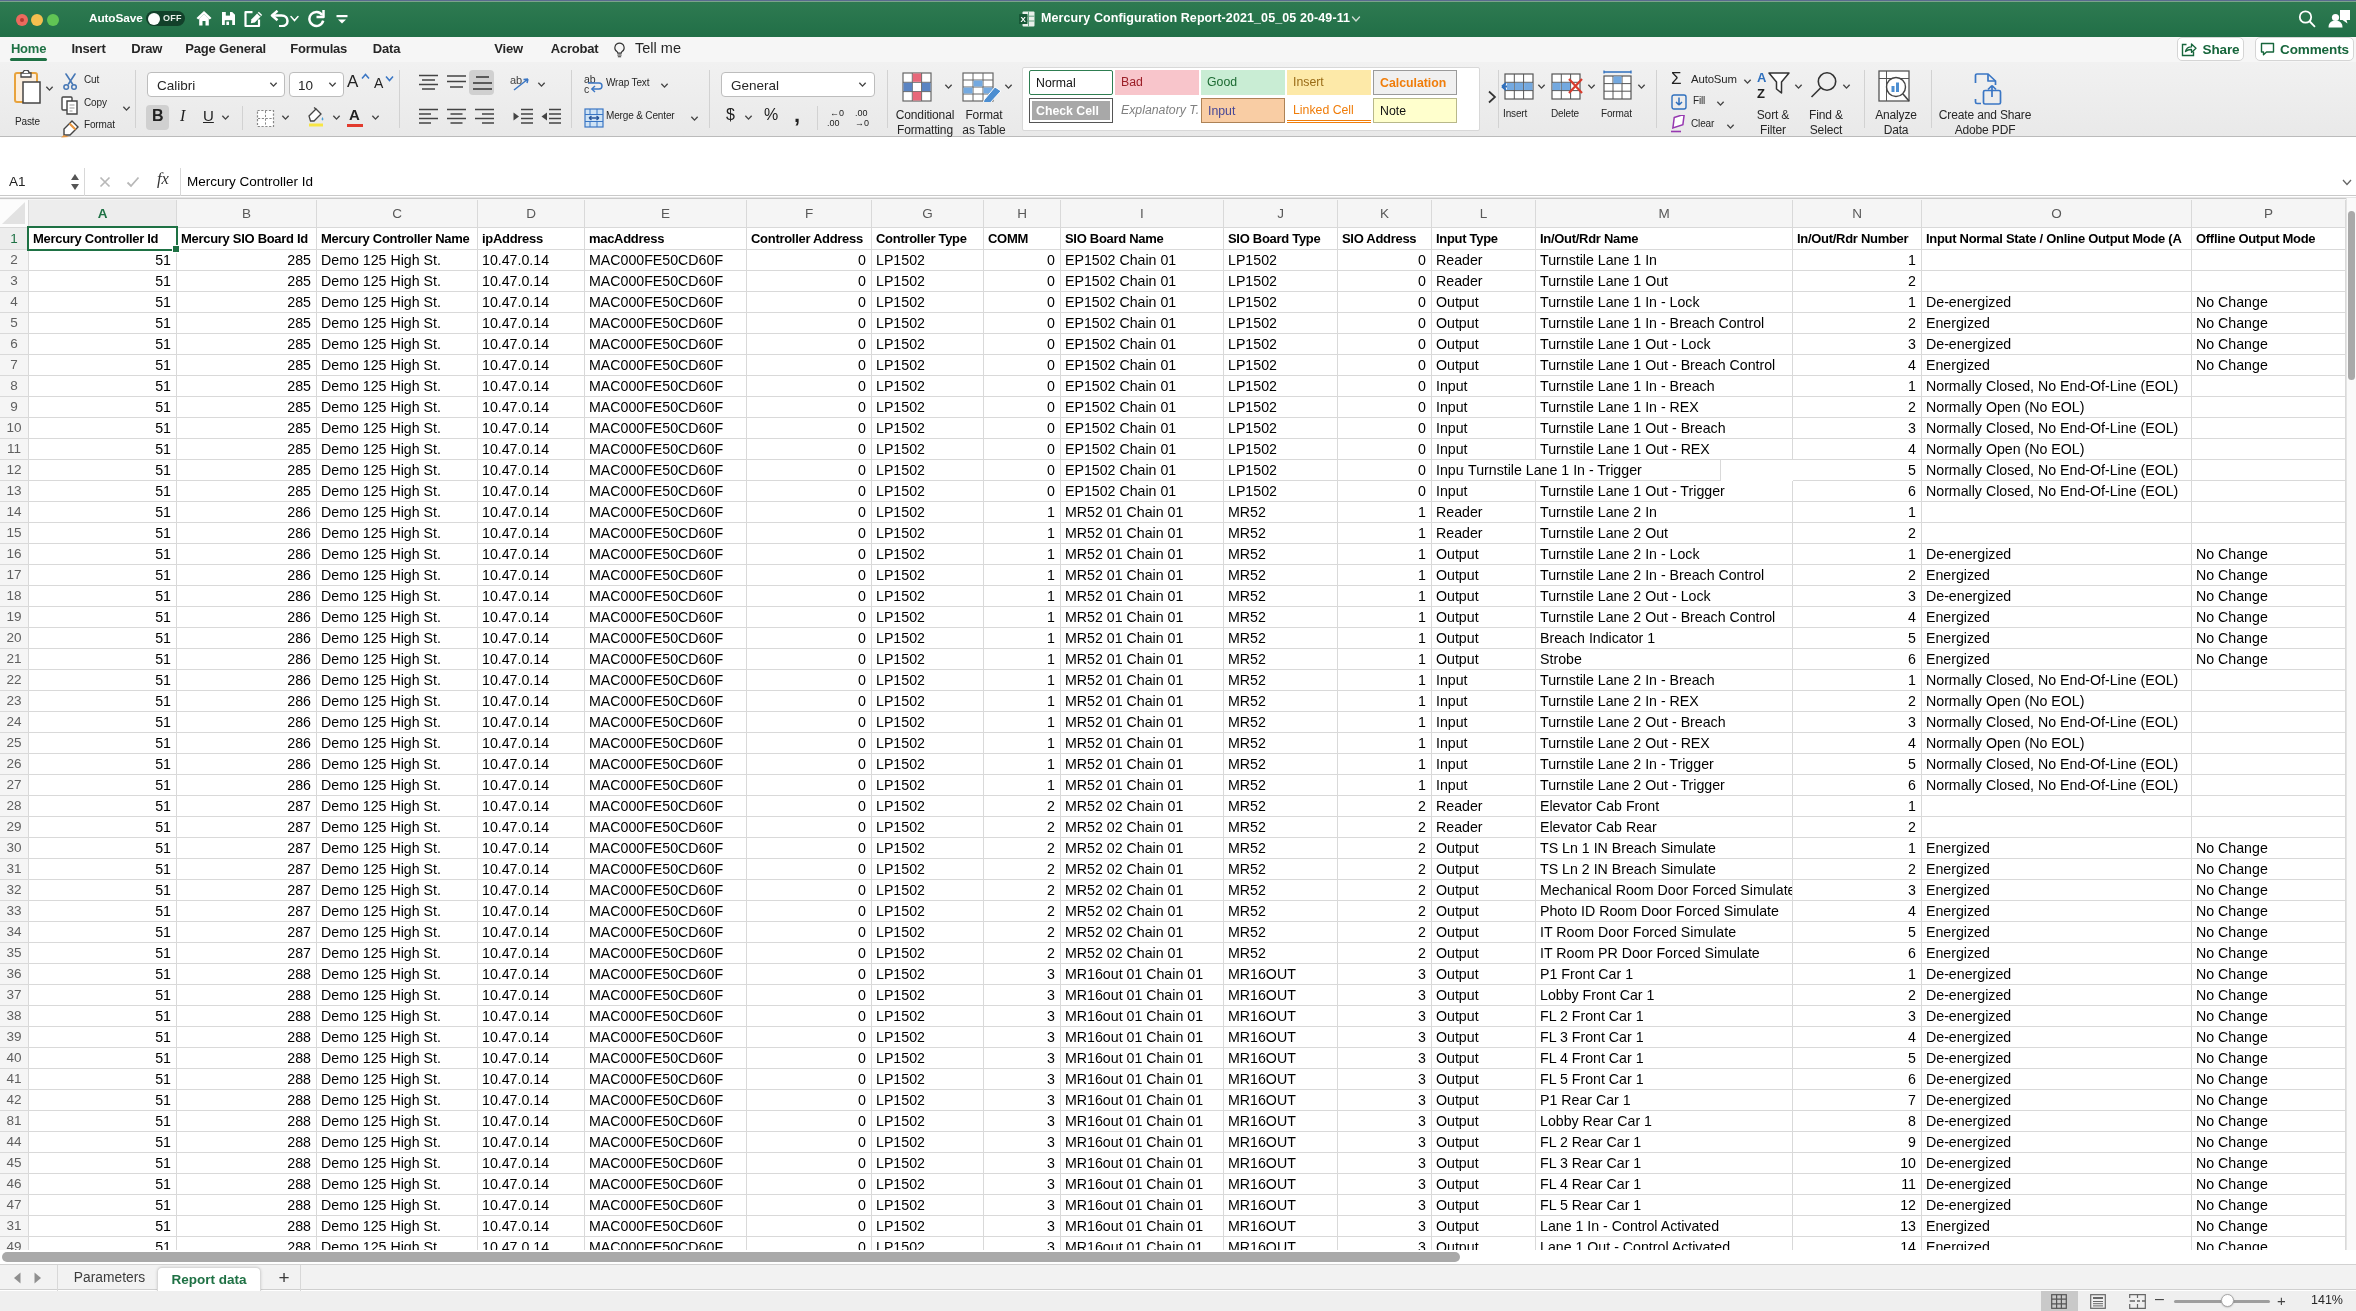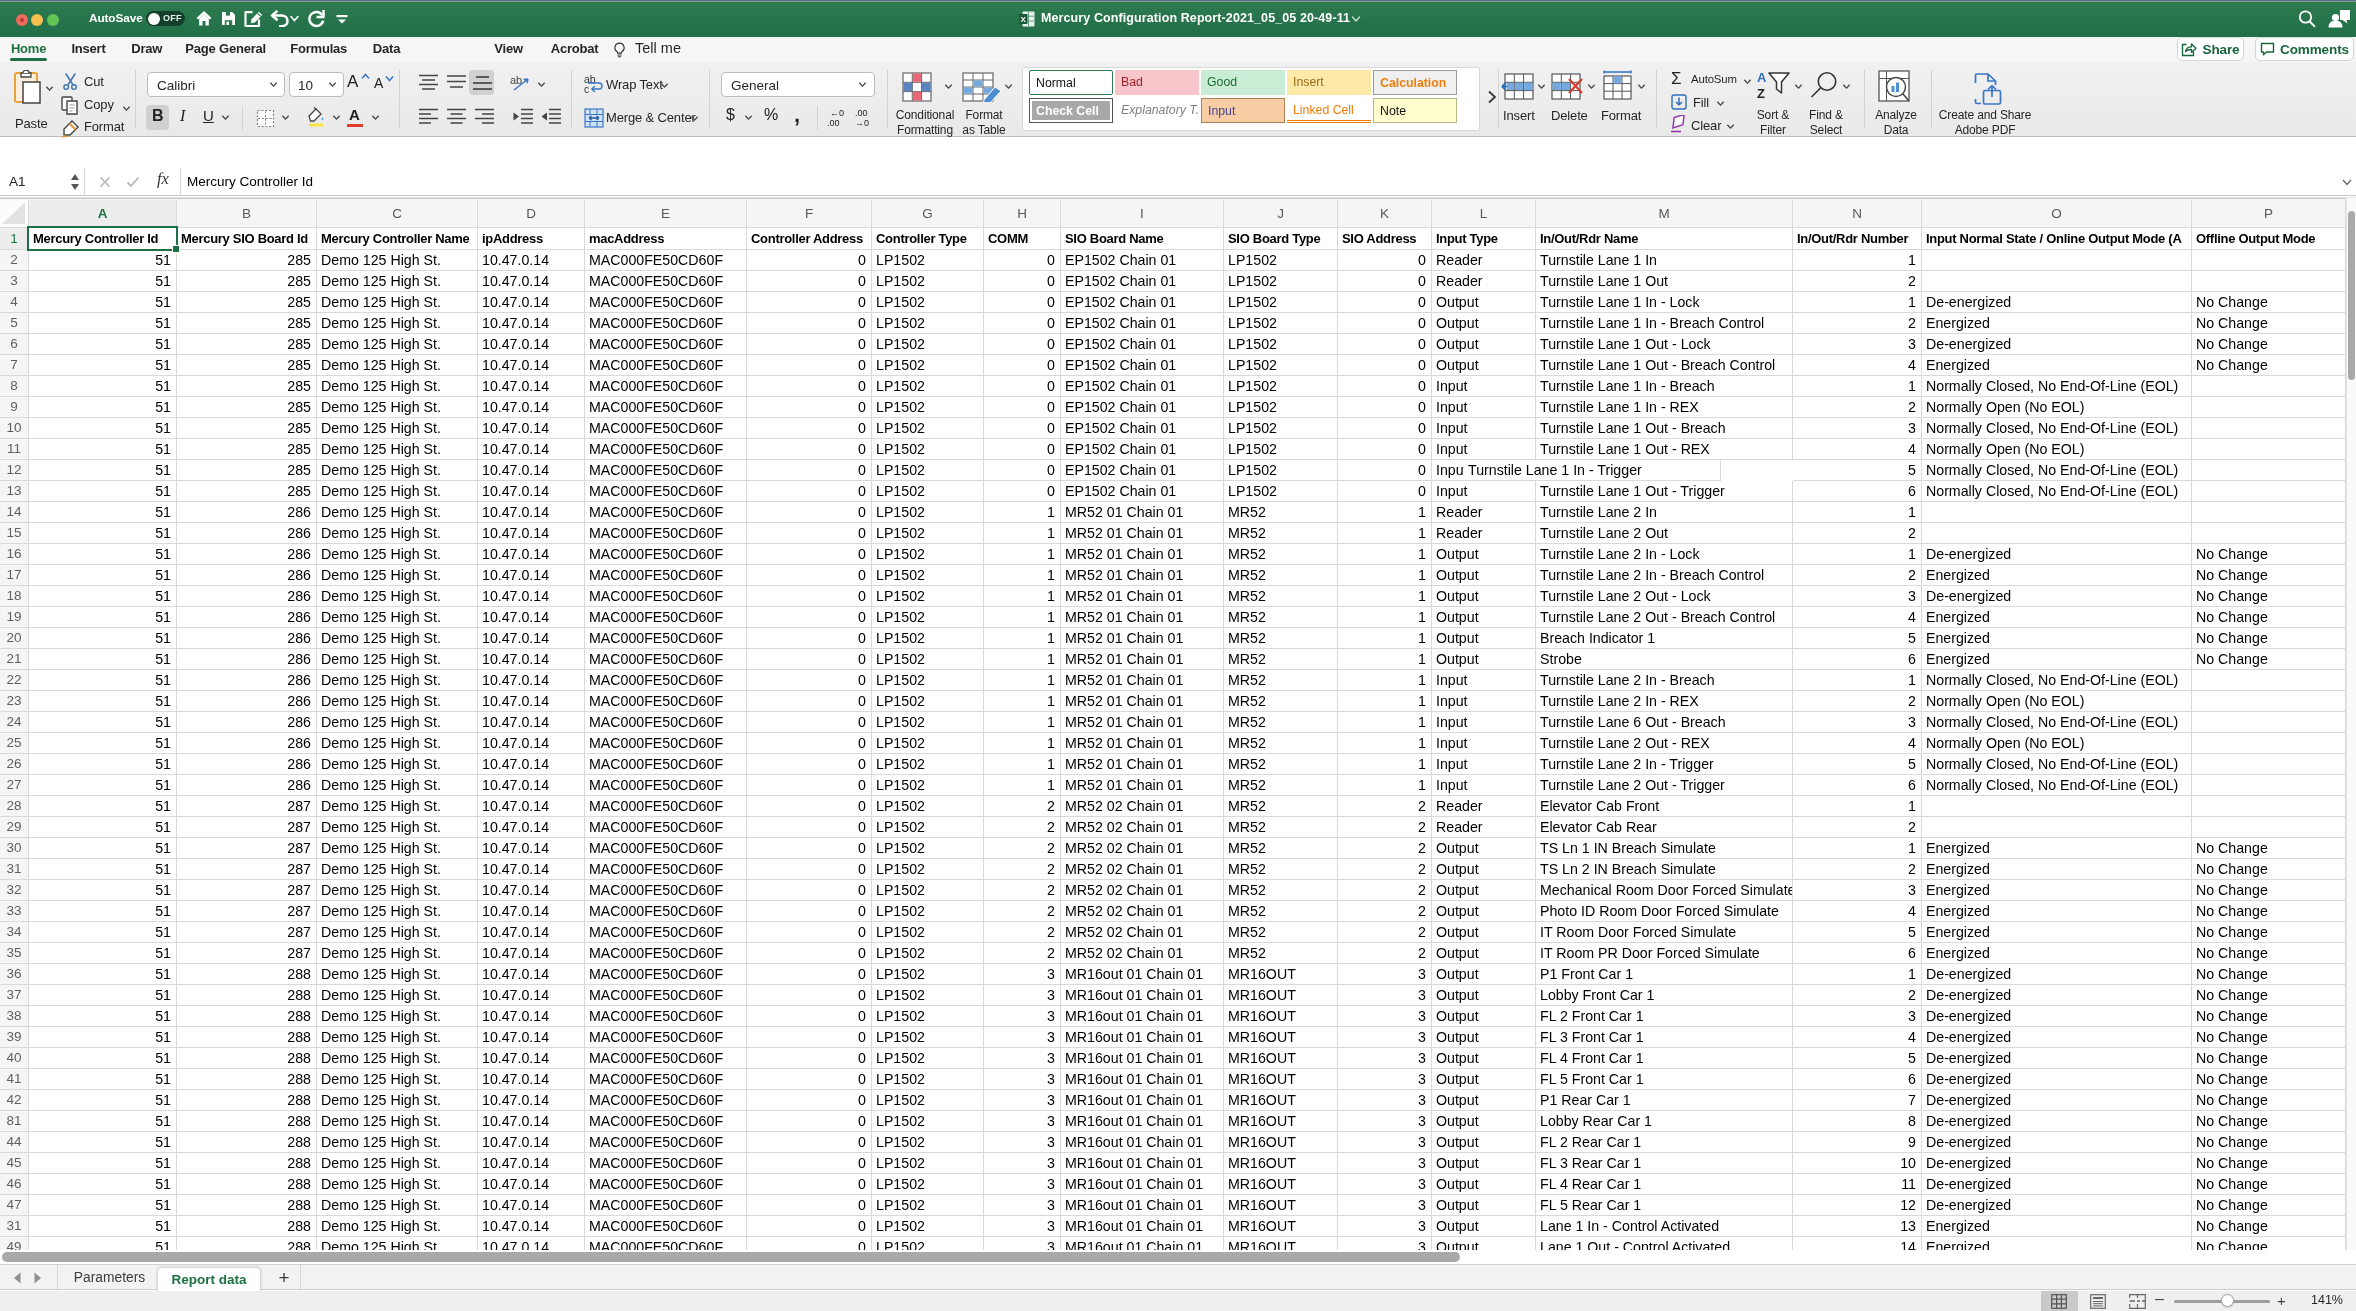--- a/index.html
+++ b/index.html
@@ -20,21 +20,21 @@
 .rtab { position:absolute; top:0; height:25px; line-height:23px; font-size:13px; font-weight:700; color:#262626; letter-spacing:-0.2px; transform:translateX(-50%);}
 #tab-home { color:#1e7144; font-weight:700; }
 #tab-underline { position:absolute; left:10px; top:20.5px; width:37px; height:3.5px; border-radius:2px; background:#1e7144; }
 .topbtn { position:absolute; top:0px; height:24px; border:1px solid #d5d5d5; border-radius:5px;
   background:#fff; color:#17663c; font-size:13.5px; font-weight:700; letter-spacing:-0.1px; display:flex; align-items:center; justify-content:center; gap:5px;}
 
 
 #ribbon { position:absolute; left:0; top:62px; width:2356px; height:75px;
   background:linear-gradient(#f1f1f1, #e9e9e9); border-bottom:1.5px solid #bbb; }
 #ribbon .sep { position:absolute; top:8px; width:1px; height:58px; background:#d2d2d2; }
-.rlbl { position:absolute; font-size:13px; letter-spacing:-0.15px; color:#262626; white-space:nowrap; }
+.rlbl { position:absolute; font-size:10px; letter-spacing:-0.15px; color:#262626; white-space:nowrap; }
 .rlbl2 { position:absolute; font-size:12px; letter-spacing:-0.15px; color:#262626; white-space:nowrap; text-align:center; line-height:14.5px; }
 .chev { position:absolute; width:9px; height:9px; }
 .inputbox { position:absolute; border:1px solid #bdbdbd; border-radius:4px; background:#fff; font-size:14px; color:#111; }
 .galbox { position:absolute; width:84px; height:25px; line-height:24px; font-size:12.3px; padding-left:6px; white-space:nowrap; overflow:hidden; }
 .btnpress { position:absolute; background:#d0d0d0; border-radius:4px; }
 
 
 #notif { position:absolute; left:0; top:138px; width:2356px; height:30px; background:#fbf3dc; border-bottom:1px solid #e3ddc9;}
 #notif .t { position:absolute; top:7px; font-size:12.4px; color:#1b1b1b; }
 .nbtn { position:absolute; top:6px; height:17px; border:1px solid #a9a49a; border-radius:8px;
@@ -988,21 +988,21 @@
         <div class="c" style="left:317px;width:161px;height:21px">Demo 125 High St.</div>
         <div class="c" style="left:478px;width:107px;height:21px">10.47.0.14</div>
         <div class="c" style="left:585px;width:162px;height:21px">MAC000FE50CD60F</div>
         <div class="c r" style="left:747px;width:125px;height:21px">0</div>
         <div class="c" style="left:872px;width:112px;height:21px">LP1502</div>
         <div class="c r" style="left:984px;width:77px;height:21px">1</div>
         <div class="c" style="left:1061px;width:163px;height:21px">MR52 01 Chain 01</div>
         <div class="c" style="left:1224px;width:114px;height:21px">MR52</div>
         <div class="c r" style="left:1338px;width:94px;height:21px">1</div>
         <div class="c" style="left:1432px;width:104px;height:21px">Input</div>
-        <div class="c" style="left:1536px;width:257px;height:21px">Turnstile Lane 6 Out - Breach</div>
+        <div class="c" style="left:1536px;width:257px;height:21px">Turnstile Lane 2 Out - Breach</div>
         <div class="c r" style="left:1793px;width:129px;height:21px">3</div>
         <div class="c" style="left:1922px;width:270px;height:21px">Normally Closed, No End-Of-Line (EOL)</div>
         <div class="c" style="left:2192px;width:154px;height:21px"></div>
       </div>
       <div class="grow" style="top:535px;height:21px">
         <div class="rn" style="height:21px">25</div>
         <div class="c r" style="left:29px;width:148px;height:21px">51</div>
         <div class="c r" style="left:177px;width:140px;height:21px">286</div>
         <div class="c" style="left:317px;width:161px;height:21px">Demo 125 High St.</div>
         <div class="c" style="left:478px;width:107px;height:21px">10.47.0.14</div>

